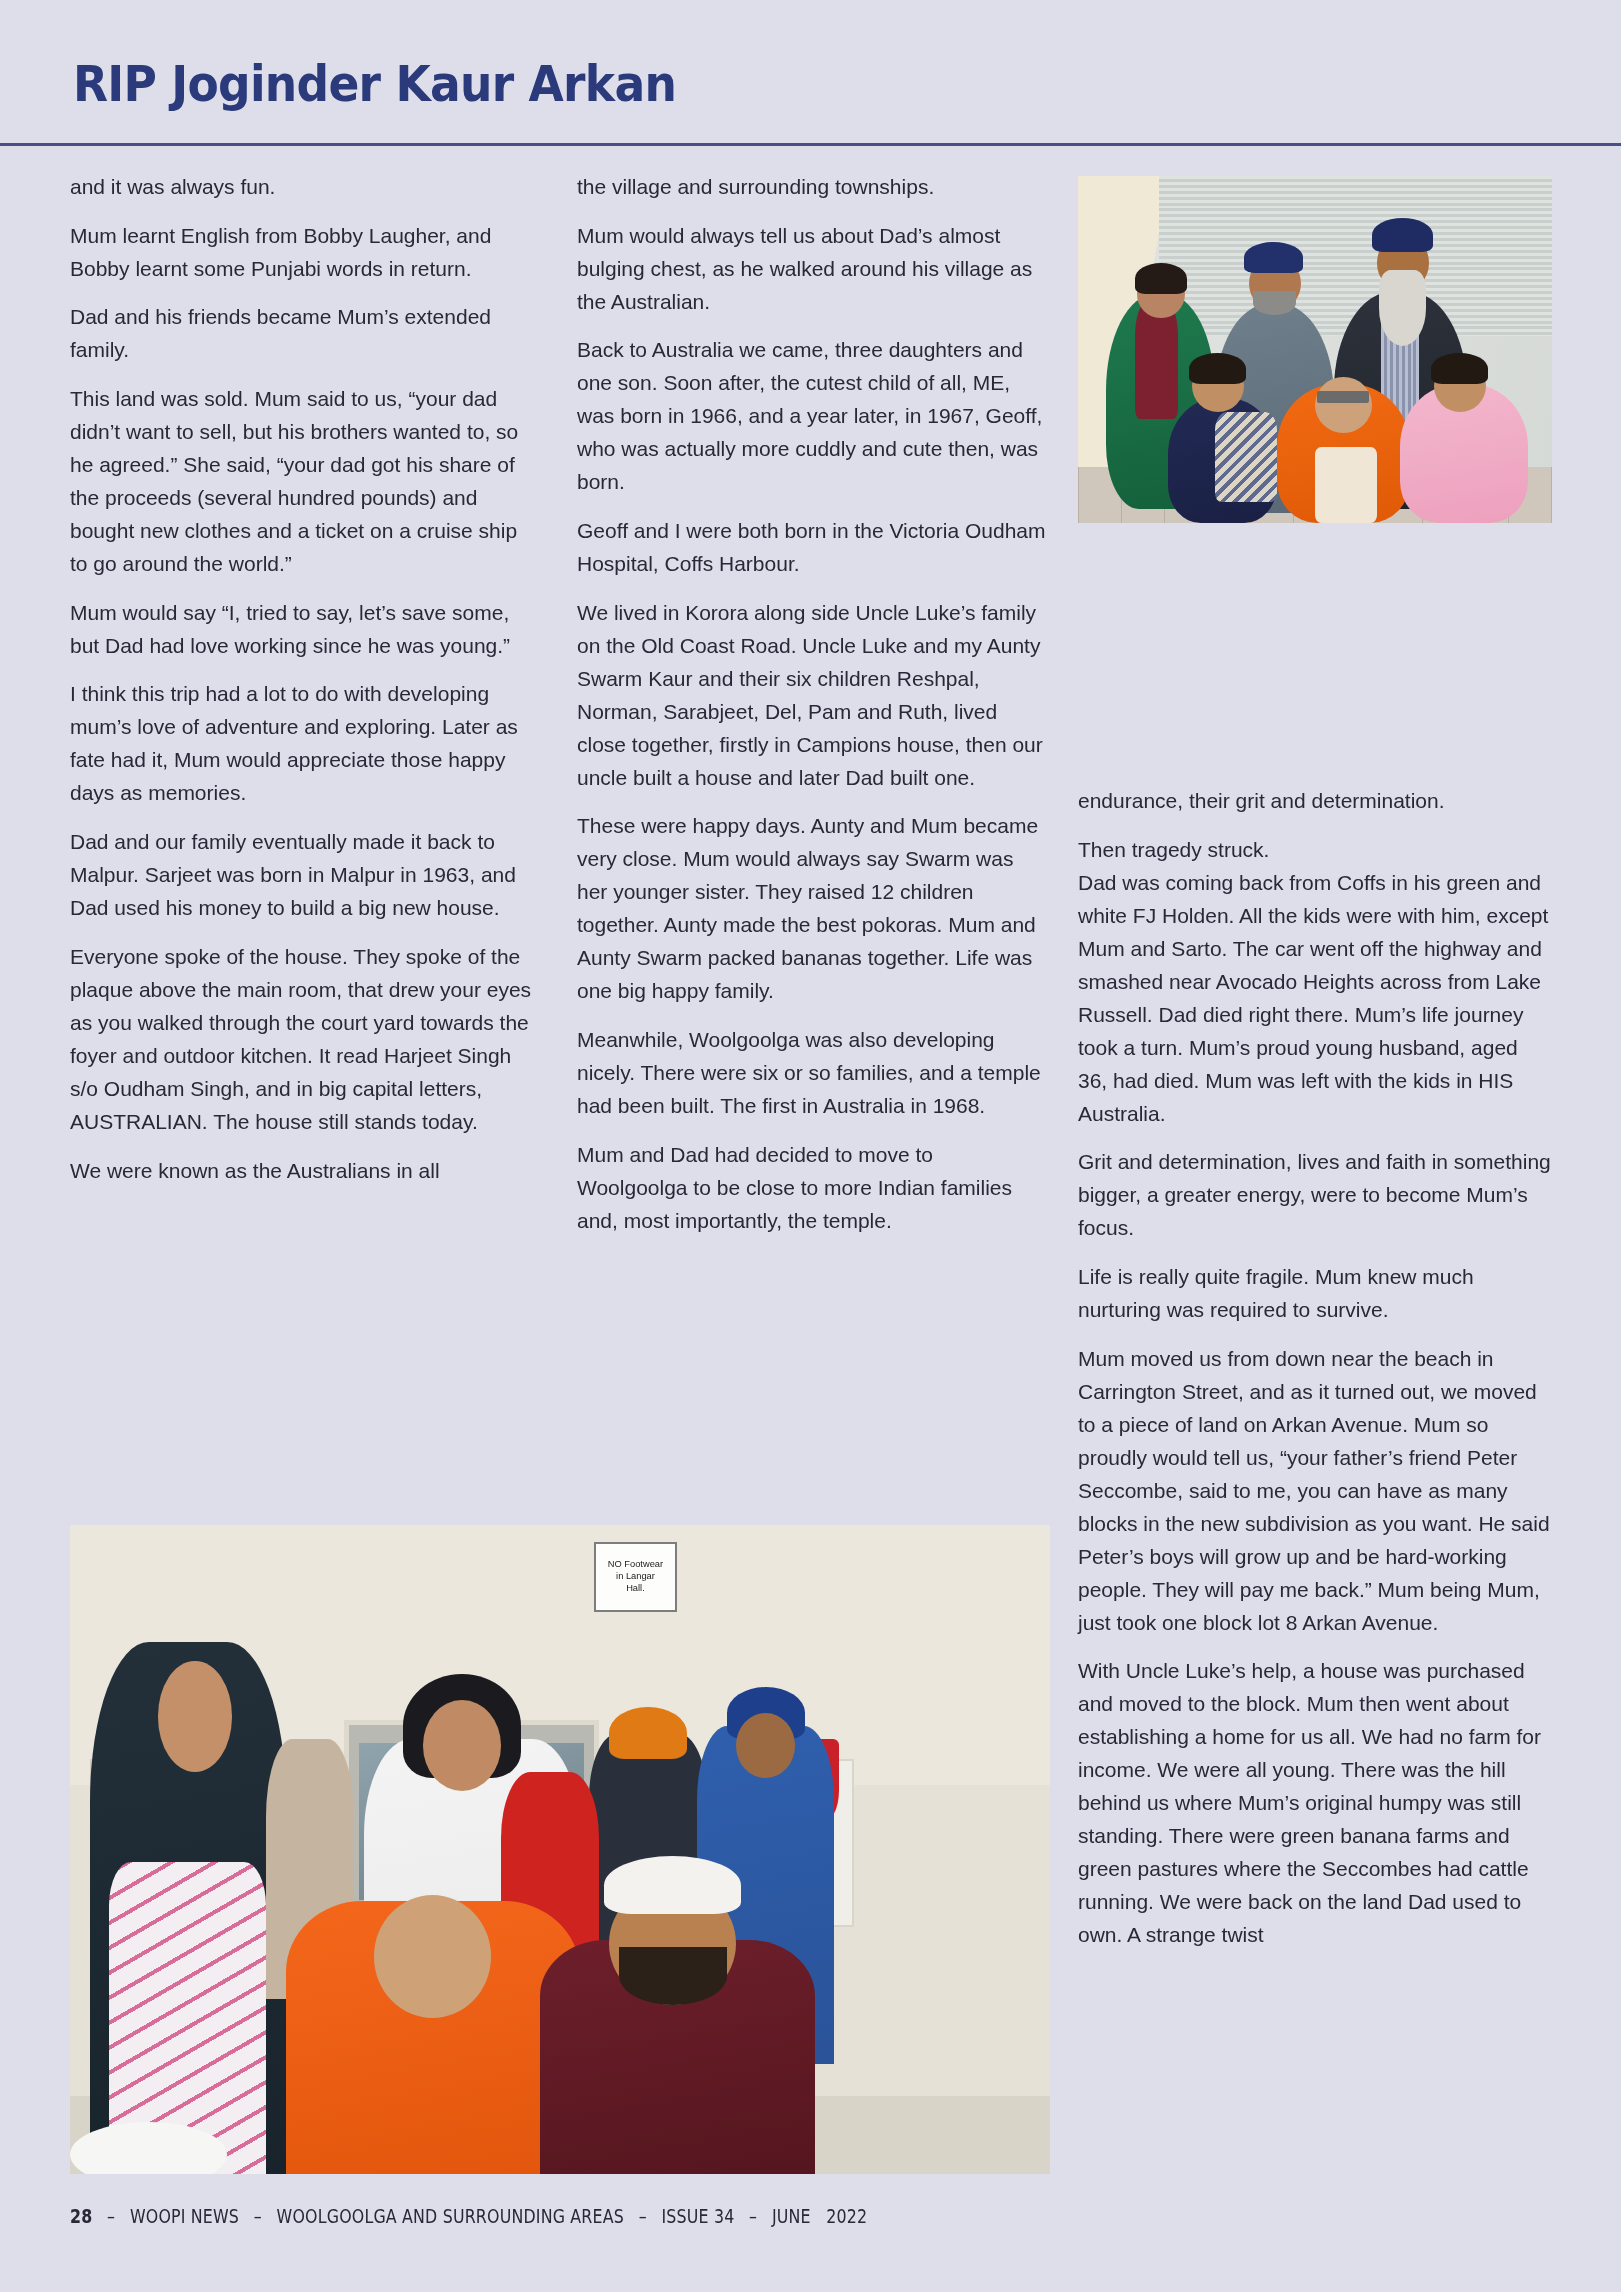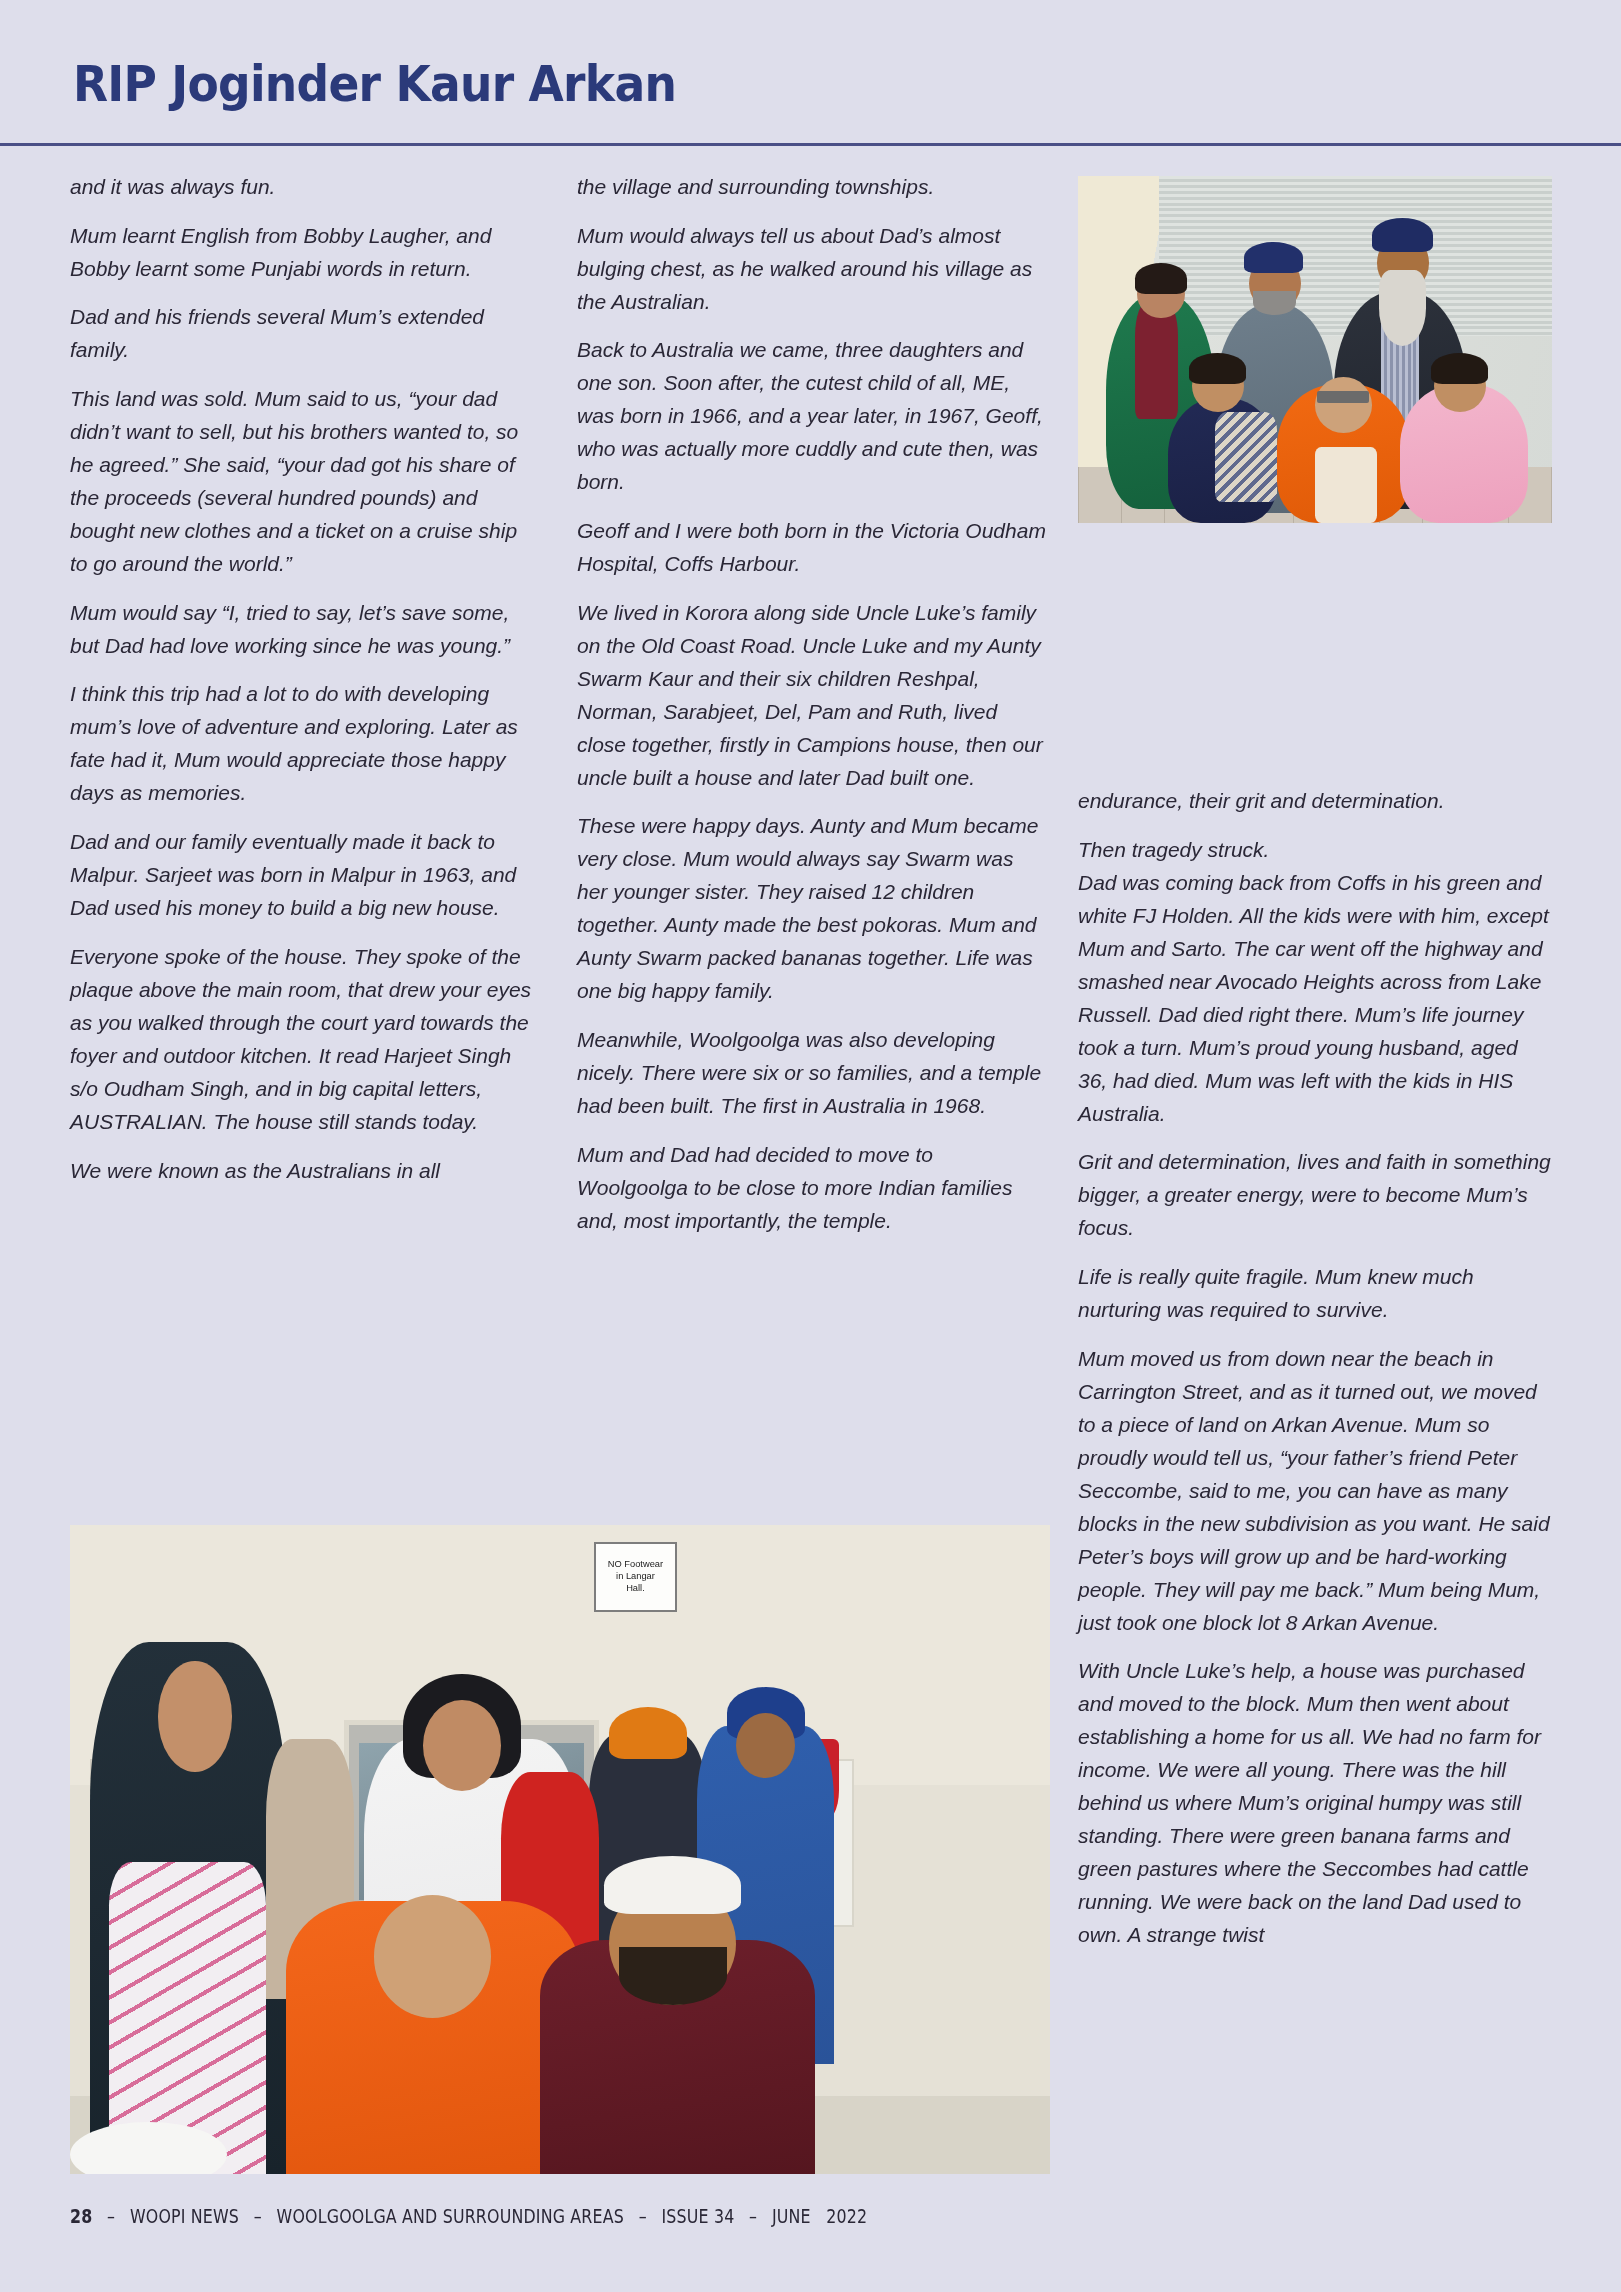--- a/index.html
+++ b/index.html
@@ -33,21 +33,21 @@
     background:#4a4f86;
   }
 
   
   .col{
     position:absolute;
     font-size:21px;
     line-height:33px;
     color:#2a2736;
   }
-  .col p{margin:0 0 15.7px 0;font-style:italic;}
+  .col p{margin:0 0 15.7px 0;}
   .col p.tight{margin-bottom:0;}
   .col1{left:70px;top:170px;width:470px;}
   .col2{left:577px;top:170px;width:472px;}
   .col3a{left:1078px;top:784px;width:474px;}
 
   
   .photo{position:absolute;overflow:hidden;background:#f0abfc;}
 
   
   .photo-family{left:1078px;top:176px;width:474px;height:347px;}
@@ -96,21 +96,21 @@
 <div class="page">
 
   <div class="masthead">
     <h1>RIP Joginder Kaur Arkan</h1>
   </div>
   <div class="rule"></div>
 
   <div class="col col1">
     <p>and it was always fun.</p>
     <p>Mum learnt English from Bobby Laugher, and Bobby learnt some Punjabi words in return.</p>
-    <p>Dad and his friends several Mum’s extended family.</p>
+    <p>Dad and his friends became Mum’s extended family.</p>
     <p>This land was sold. Mum said to us, “your dad didn’t want to sell, but his brothers wanted to, so he agreed.” She said, “your dad got his share of the proceeds (several hundred pounds) and bought new clothes and a ticket on a cruise ship to go around the world.”</p>
     <p>Mum would say “I, tried to say, let’s save some, but Dad had love working since he was young.”</p>
     <p>I think this trip had a lot to do with developing mum’s love of adventure and exploring. Later as fate had it, Mum would appreciate those happy days as memories.</p>
     <p>Dad and our family eventually made it back to Malpur. Sarjeet was born in Malpur in 1963, and Dad used his money to build a big new house.</p>
     <p>Everyone spoke of the house. They spoke of the plaque above the main room, that drew your eyes as you walked through the court yard towards the foyer and outdoor kitchen. It read Harjeet Singh s/o Oudham Singh, and in big capital letters, AUSTRALIAN. The house still stands today.</p>
     <p>We were known as the Australians in all</p>
   </div>
 
   <div class="col col2">
     <p>the village and surrounding townships.</p>

